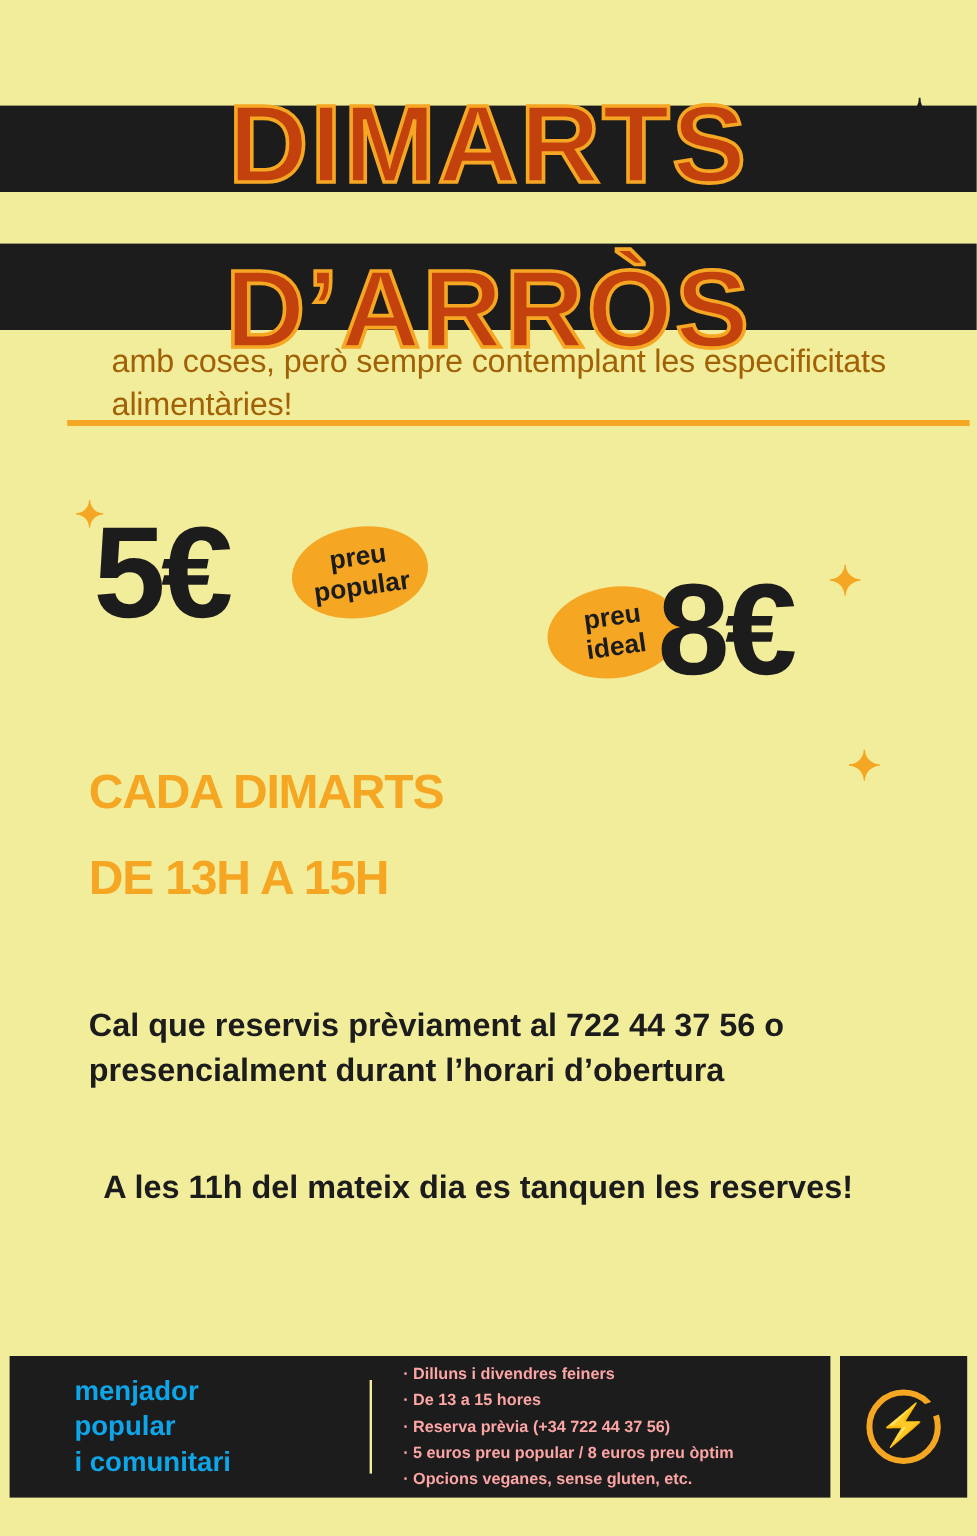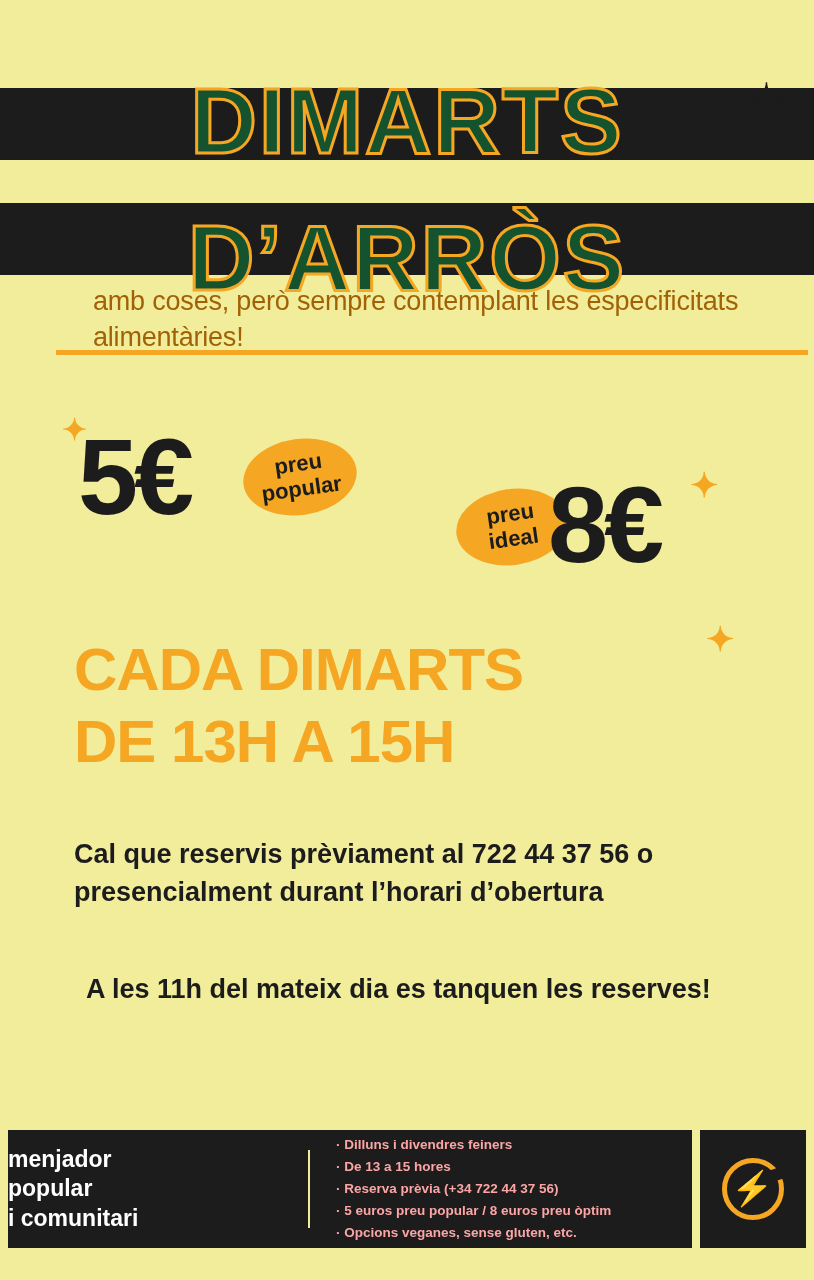--- a/index.html
+++ b/index.html
@@ -30,21 +30,21 @@
     height: 72px;
     background: #1c1c1c;
   }
   .band-1 { margin-top: 0; }
   .band-2 { margin-top: 43px; }
   .title-line {
     position: absolute;
     left: 0;
     width: 814px;
     text-align: center;
-    color: #14532d;
+    color: #c2410c;
     font-weight: 900;
     font-size: 92px;
     line-height: 0.95;
     letter-spacing: 2px;
     font-family: "Liberation Sans", sans-serif;
     -webkit-text-stroke: 3px #f5a623;
   }
   .title-line-1 { top: -10px; }
   .title-line-2 { top: 103px; margin-top: 24px; }
 
@@ -137,21 +137,21 @@
     letter-spacing: -4px;
     z-index: 3;
   }
 
   
   .sched {
     position: absolute;
     left: 74px;
     color: #f5a623;
     font-weight: 900;
-    font-size: 60px;
+    font-size: 40px;
     line-height: 1;
     letter-spacing: -1px;
   }
   .sched-1 { top: 640px; }
   .sched-2 { top: 712px; }
 
   
   .body-p {
     position: absolute;
     left: 74px;
@@ -169,24 +169,25 @@
     position: absolute;
     left: 8px;
     top: 1130px;
     width: 684px;
     height: 118px;
     background: #1c1c1c;
     display: flex;
     align-items: center;
   }
   .footer-brand {
-    color: #ffffff;
+    color: #0ea5e9;
     font-weight: 800;
     font-size: 23px;
     line-height: 1.28;
+    padding-left: 54px;
     width: 300px;
   }
   .footer-divider {
     width: 2px;
     height: 78px;
     background: #f2ed9b;
     margin-right: 26px;
   }
   .footer-list {
     list-style: none;

